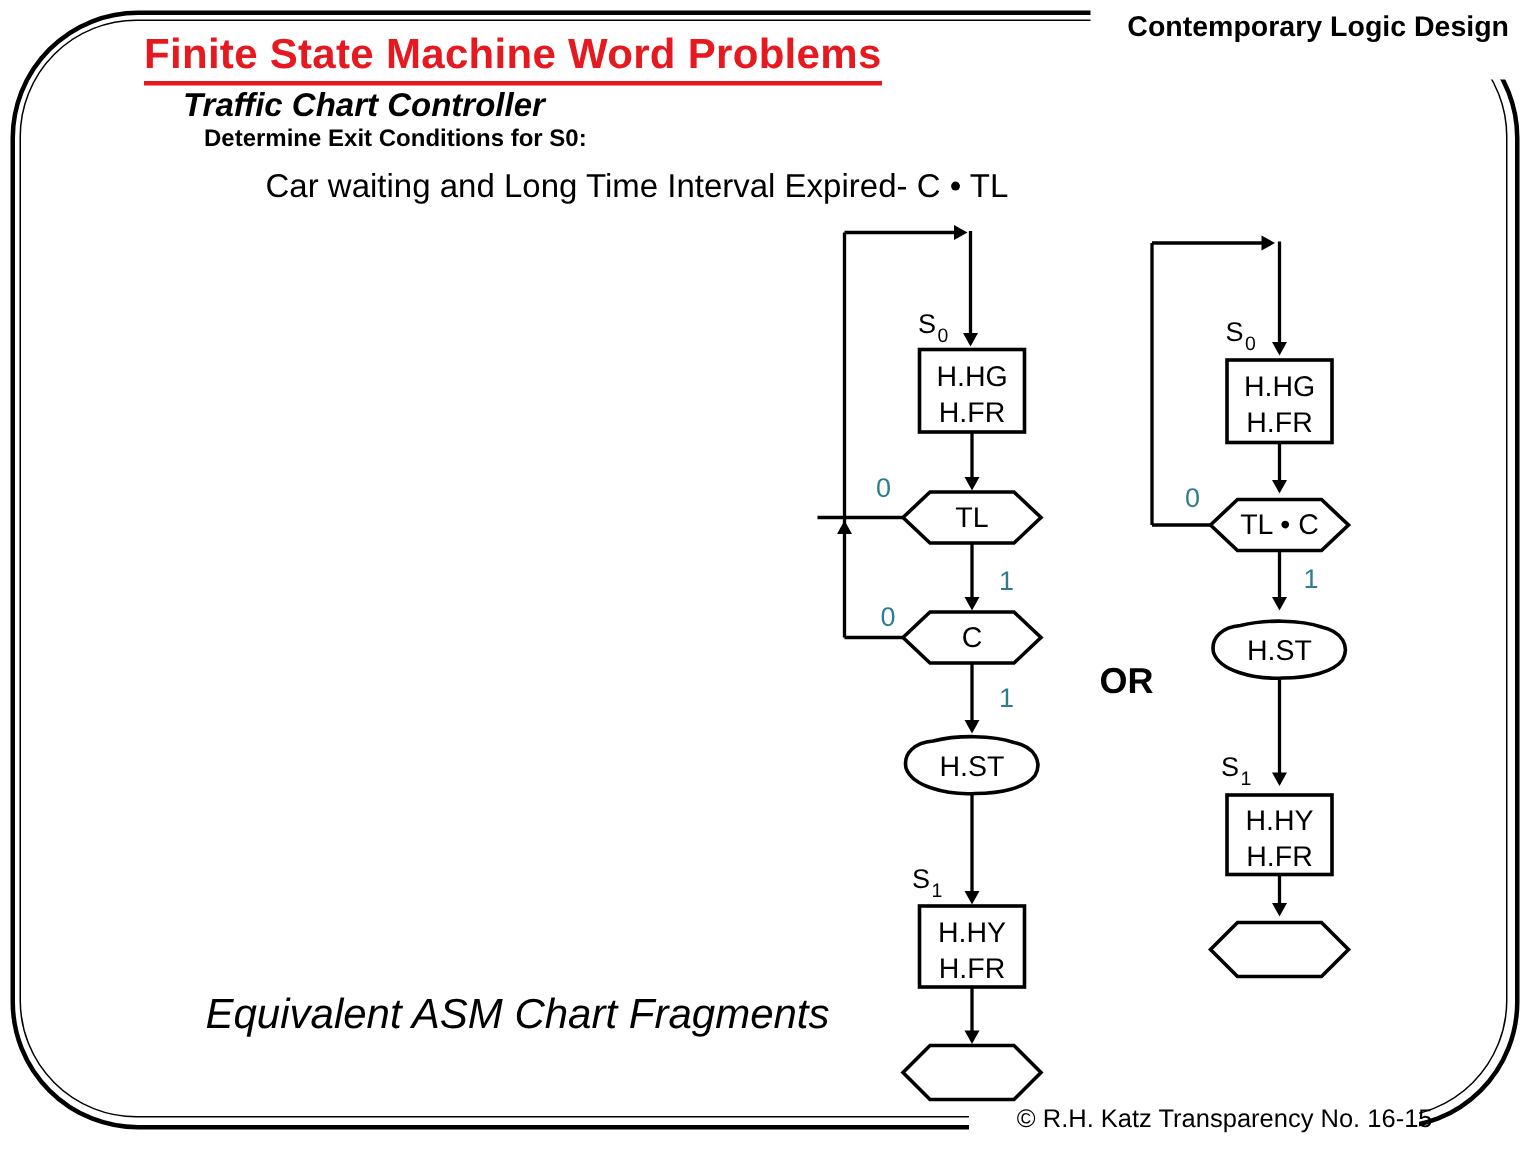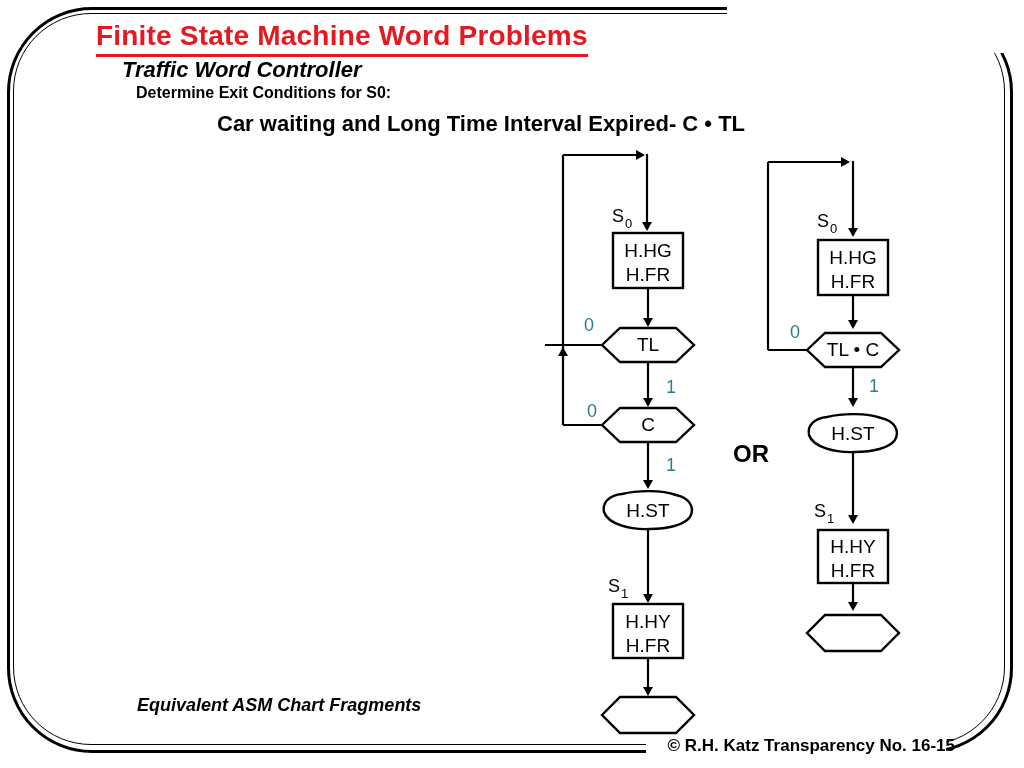--- a/index.html
+++ b/index.html
@@ -23,23 +23,23 @@
   .txt{position:absolute;z-index:3;white-space:nowrap;color:#000;}
   .red-title{
     left:96px;top:20px;font-size:28px;font-weight:bold;color:#e5191f;
     border-bottom:3px solid #e5191f;padding-bottom:2px;letter-spacing:0.2px;
   }
   .course{left:700px;top:9px;width:306px;text-align:right;font-size:19px;
     font-weight:bold;line-height:19px;}
   .course .sub{font-style:italic;}
   .intro1{left:122px;top:57px;font-size:22px;font-weight:bold;font-style:italic;}
   .intro2{left:136px;top:84px;font-size:16px;font-weight:bold;}
-  .intro3{left:177px;top:111px;font-size:22px;font-weight:bold;margin-left:40px;}
-  .caption{left:137px;top:695px;font-size:18px;font-weight:bold;font-style:italic;}
-  .footer{left:655px;top:736px;width:300px;text-align:right;font-size:17px;font-weight:bold;}
+  .intro3{left:177px;top:111px;font-size:22px;font-weight:normal;}
+  .caption{left:137px;top:660px;font-size:28px;font-weight:normal;font-style:italic;}
+  .footer{left:655px;top:736px;width:300px;text-align:right;font-size:17px;font-weight:normal;}
 
   svg.chart{position:absolute;left:0;top:0;z-index:3;}
   .flowline{stroke:#000;stroke-width:2.2;fill:none;}
   .shape{stroke:#000;stroke-width:2.4;fill:#fff;}
   .arrow{fill:#000;stroke:none;}
   .dlabel{font-size:19px;fill:#000;text-anchor:middle;font-family:"Liberation Sans",sans-serif;}
   .slabel{font-size:18px;fill:#000;font-family:"Liberation Sans",sans-serif;}
   .ssub{font-size:13px;fill:#000;font-family:"Liberation Sans",sans-serif;}
   .branch{font-size:18px;fill:#2f7d8c;font-family:"Liberation Sans",sans-serif;}
   .branch.end{text-anchor:end;}
@@ -48,22 +48,23 @@
 </head>
 <body>
 
 <div class="frame-outer"></div>
 <div class="frame-inner"></div>
 <div class="patch patch-topright"></div>
 <div class="patch patch-bottom"></div>
 
 <div class="txt red-title">Finite State Machine Word Problems</div>
 <div class="txt course">
+  <div>Contemporary Logic Design</div>
 </div>
-<div class="txt intro1">Traffic Word Controller</div>
+<div class="txt intro1">Traffic Chart Controller</div>
 <div class="txt intro2">Determine Exit Conditions for S0:</div>
 <div class="txt intro3">Car waiting and Long Time Interval Expired- C • TL</div>
 
 <svg class="chart" width="1024" height="768" viewBox="0 0 1024 768">
 
   <g>
 
     <line class="flowline" x1="563" y1="155" x2="563" y2="425"></line>
     <line class="flowline" x1="563" y1="155" x2="637" y2="155"></line>
     <polygon class="arrow" points="636,150 636,160 645,155"></polygon>

